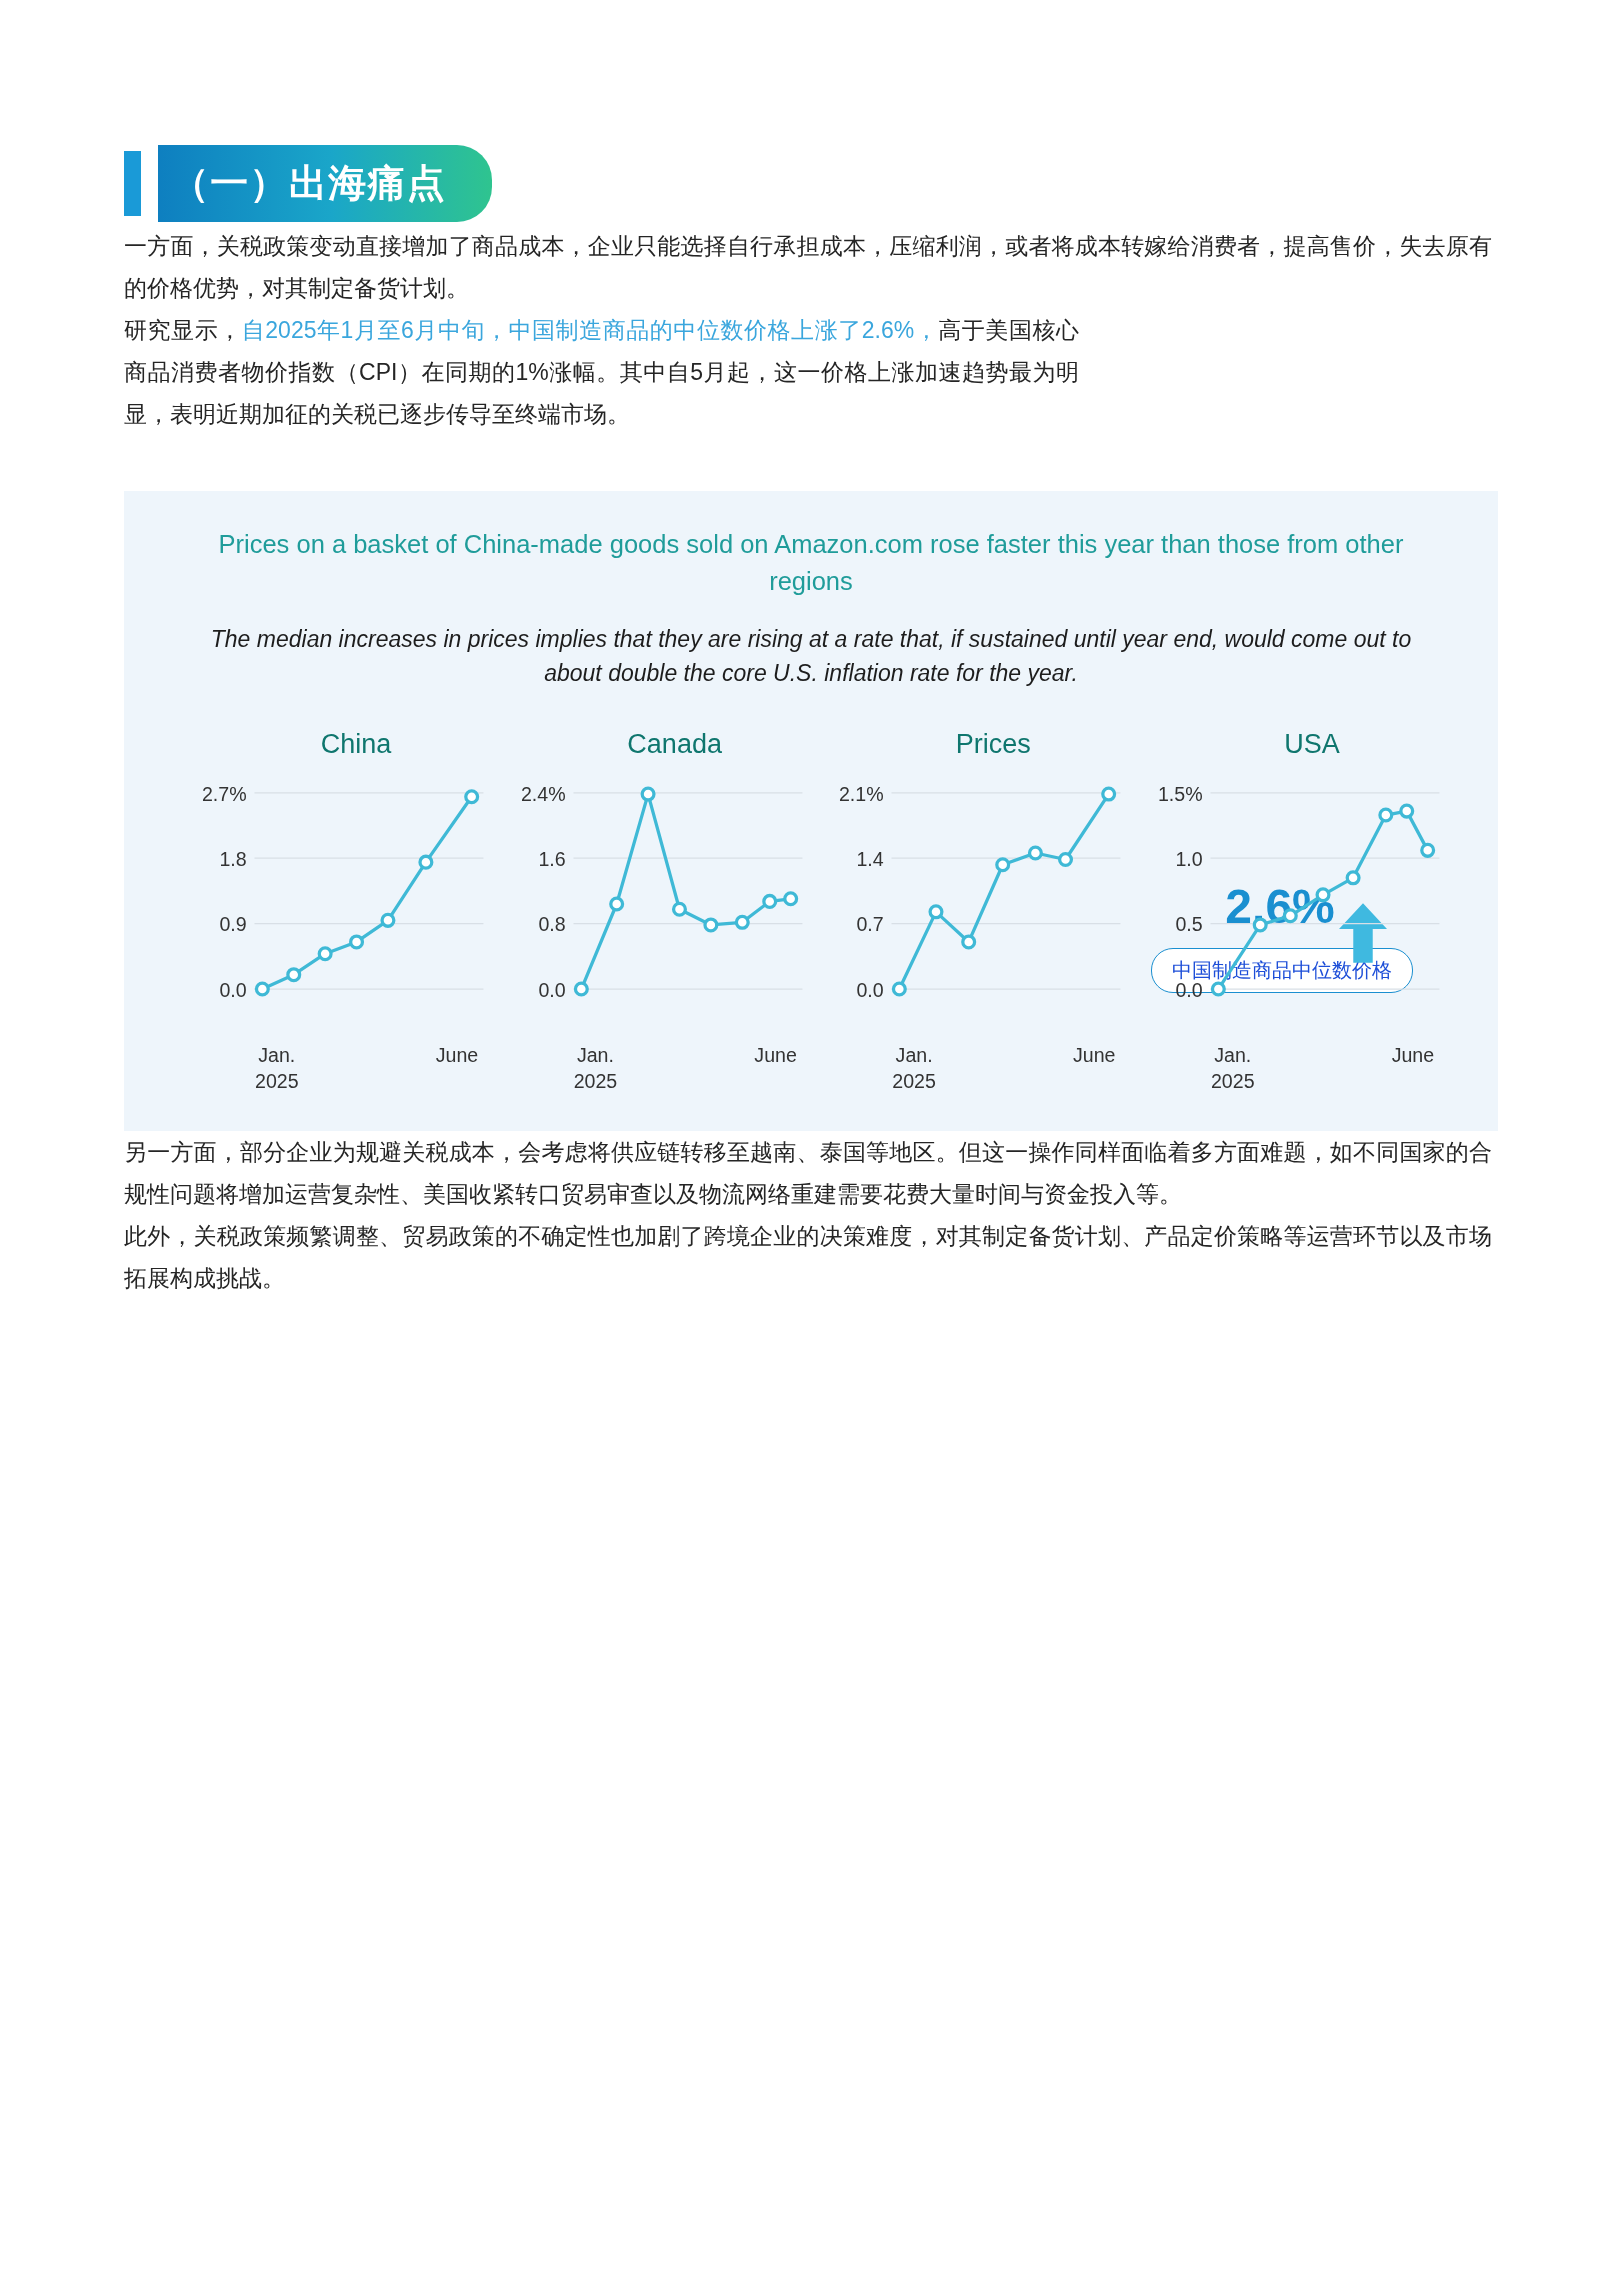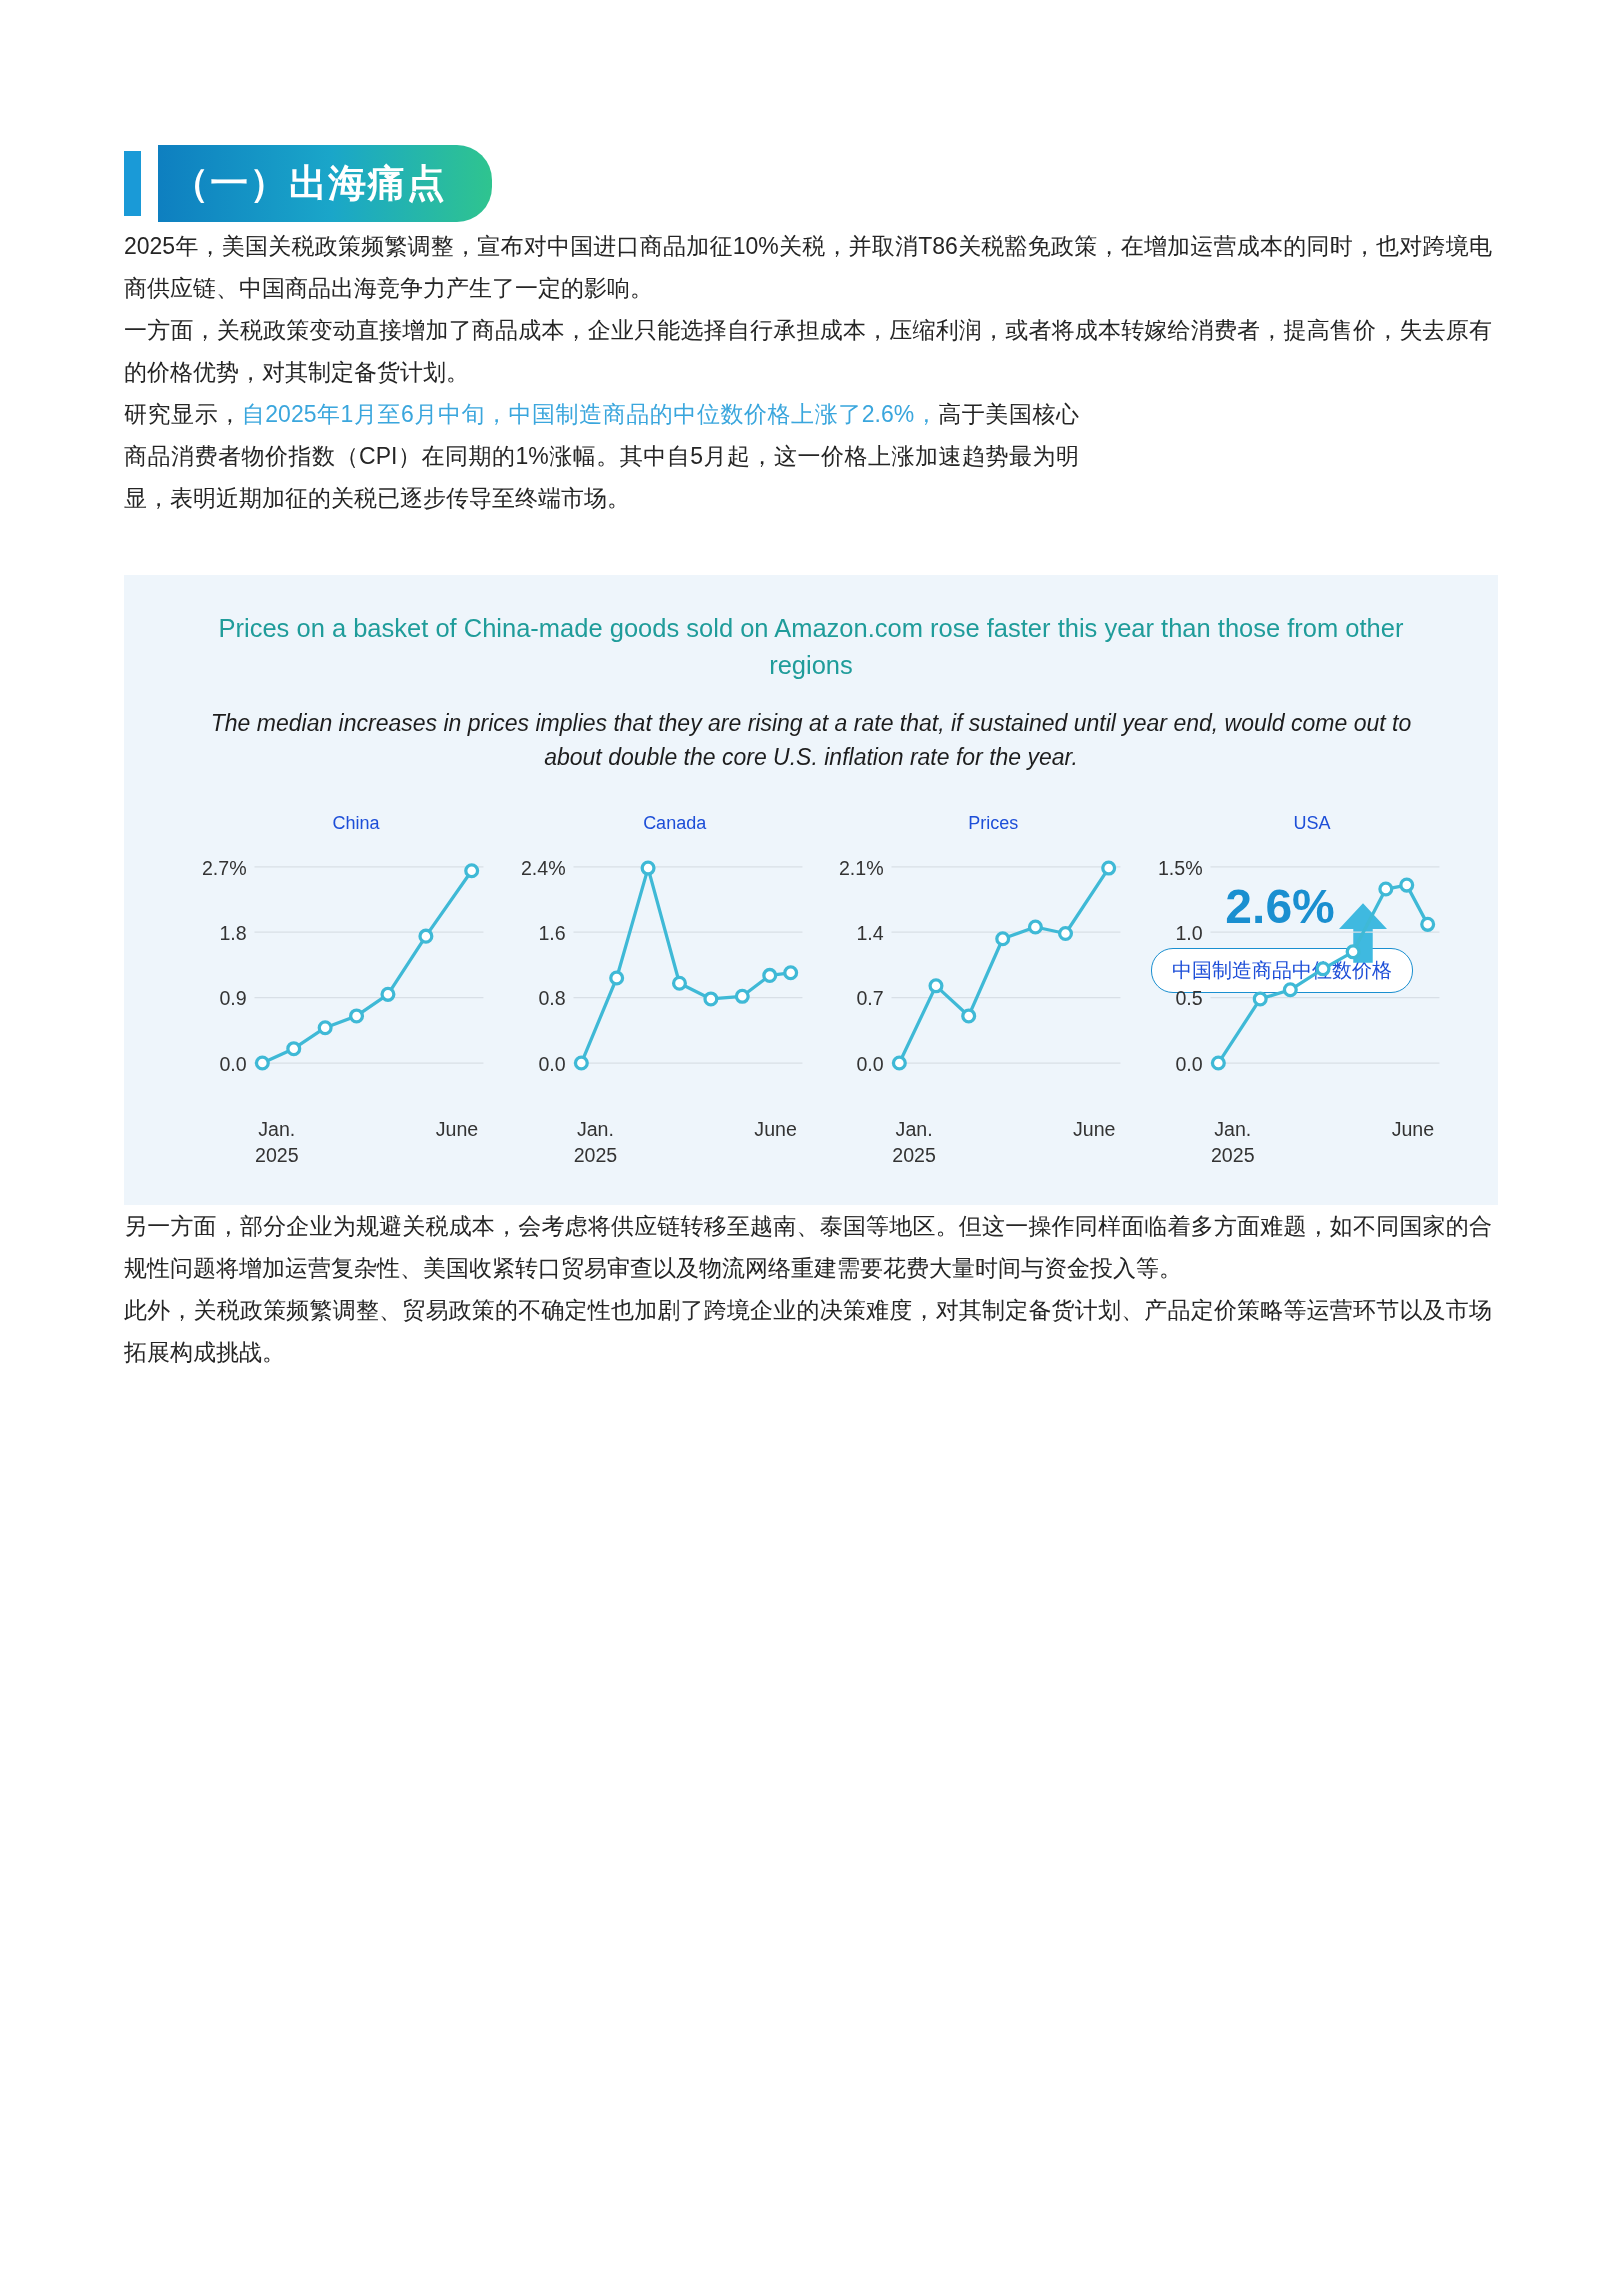--- a/index.html
+++ b/index.html
@@ -157,22 +157,22 @@
     display: flex;
     justify-content: space-between;
     margin: 39px 52px 0 52px;
   }
   .chart-cell {
     width: 314px;
     position: relative;
   }
   .chart-cell-title {
     text-align: center;
-    font-size: 18px;
-    color: #1d4ed8;
+    font-size: 27px;
+    color: #0f766e;
     margin-bottom: 13px;
     padding-left: 46px;
   }
   .plot-wrap {
     position: relative;
     height: 262px;
   }
   .plot-svg { display: block; }
   .axis-labels {
     display: flex;
@@ -197,21 +197,20 @@
   <div class="section-header">
     <div class="section-bar"></div>
     <div class="section-pill">
       <span class="section-pill-text">（一）出海痛点</span>
     </div>
   </div>
 
   
 
   
-  <p class="body para-1">2025年，美国关税政策频繁调整，宣布对中国进口商品加征10%关税，并取消T86关税豁免政策，在增加运营成本的同时，也对跨境电商供应链、中国商品出海竞争力产生了一定的影响。</p>
 
   
   <p class="body para-2">一方面，关税政策变动直接增加了商品成本，企业只能选择自行承担成本，压缩利润，或者将成本转嫁给消费者，提高售价，失去原有的价格优势，对其制定备货计划。</p>
 
   
   <p class="body para-3"><span>研究显示，</span><span class="hl">自2025年1月至6月中旬，中国制造商品的中位数价格上涨了2.6%，</span><span>高于美国核心商品消费者物价指数（CPI）在同期的1%涨幅。其中自5月起，这一价格上涨加速趋势最为明显，表明近期加征的关税已逐步传导至终端市场。</span></p>
 
   
   <div class="stat-callout">
     <div class="stat-row">

